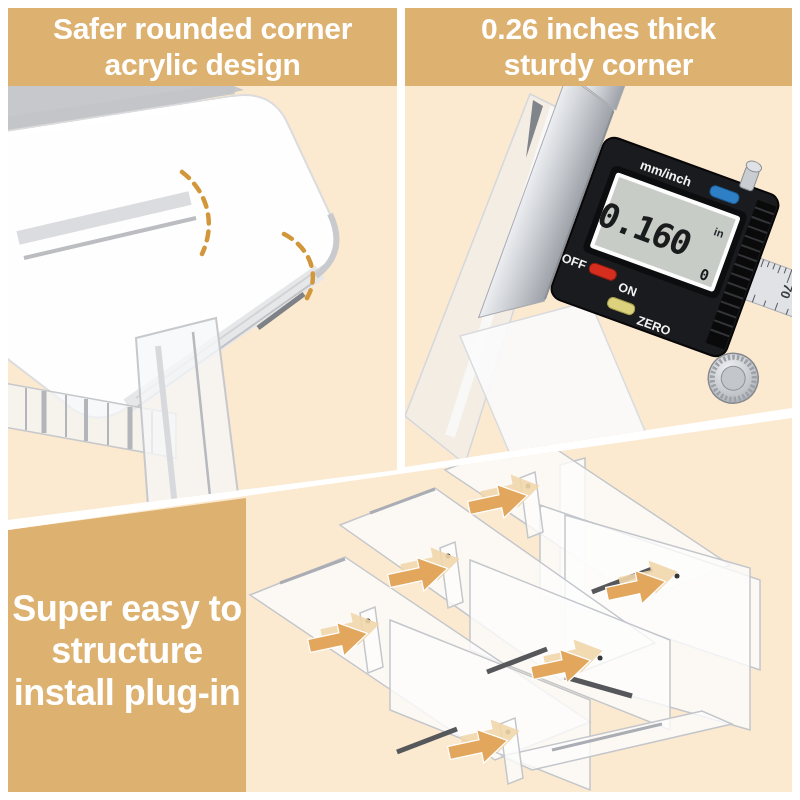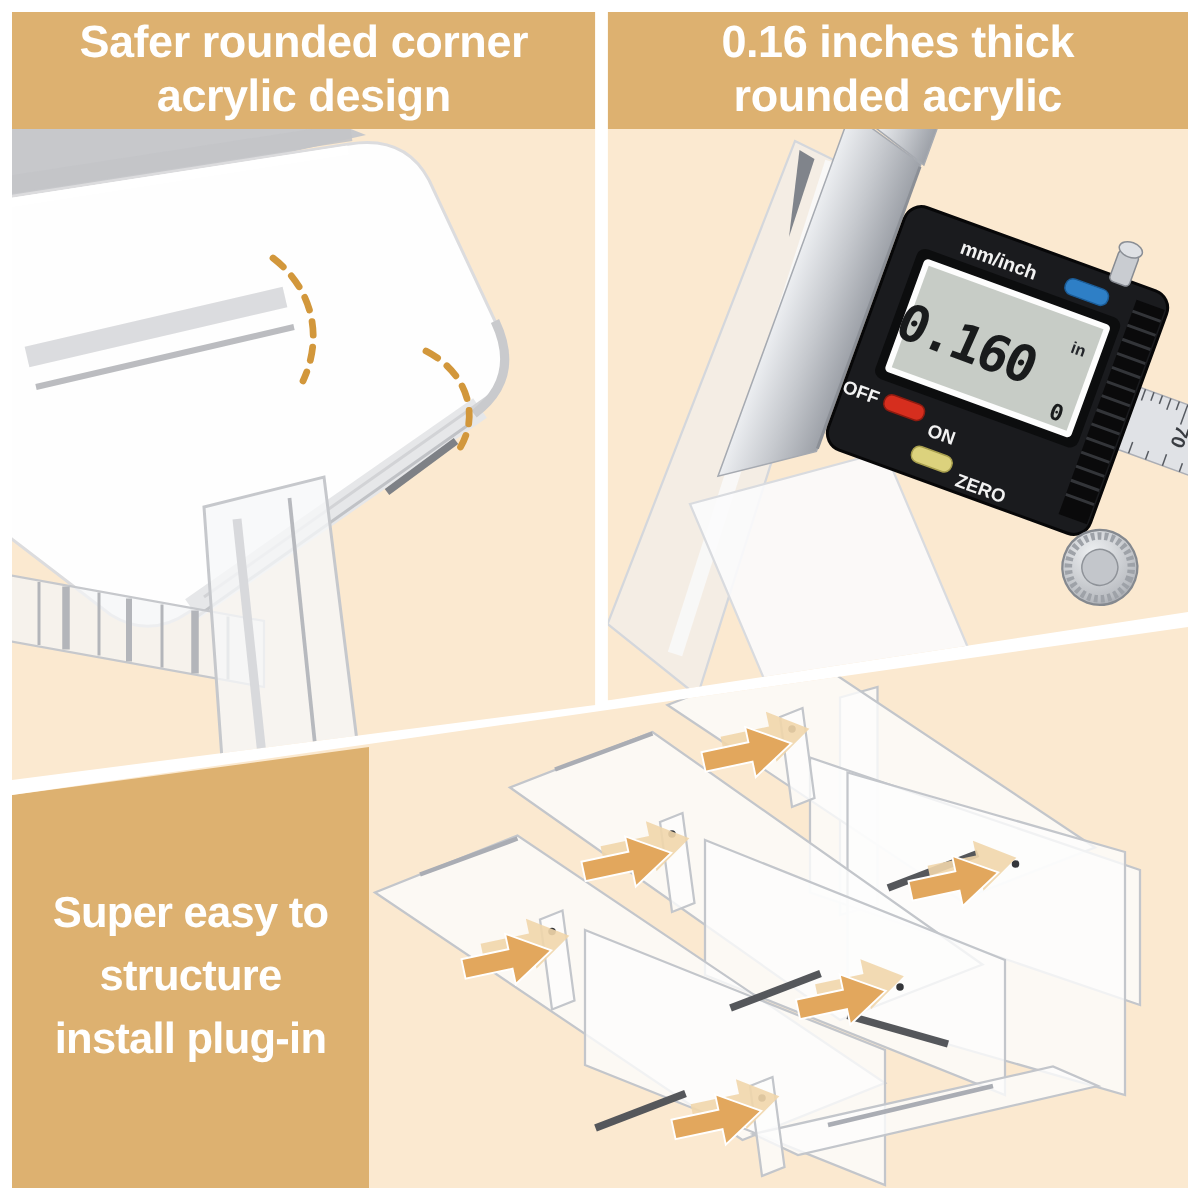--- a/index.html
+++ b/index.html
@@ -14,21 +14,21 @@
         clip-path:polygon(0 124px,100% 12px,100% 100%,0 100%);}
   .banner{position:absolute;top:0;left:0;right:0;height:78px;background:#ddb170;
           display:flex;flex-direction:column;justify-content:center;align-items:center;
           color:#ffffff;font-weight:800;font-size:30px;line-height:36px;text-align:center;
           letter-spacing:-0.3px;}
   .scene{position:absolute;left:0;top:78px;}
   .tan-block{position:absolute;left:0;top:0;width:238px;height:386px;background:#ddb170;
         clip-path:polygon(0 124px,100% 92px,100% 100%,0 100%);
         display:flex;flex-direction:column;justify-content:center;align-items:center;
         padding-top:104px;box-sizing:border-box;
-        color:#ffffff;font-weight:800;font-size:29px;line-height:42px;text-align:center;
+        color:#ffffff;font-weight:800;font-size:36px;line-height:42px;text-align:center;
         letter-spacing:-0.5px;white-space:nowrap;}
   .riser{position:absolute;right:0;top:0;}
   svg text{font-family:"Liberation Sans",sans-serif;}
   .seg{font-family:"DejaVu Sans Mono",monospace;font-weight:bold;}
 </style>
 </head>
 <body>
 
 <div class="canvas">
 
@@ -68,22 +68,22 @@
       <path d="M 150 260 L 168 430" stroke="#d8d9dc" stroke-width="6"></path>
       <path d="M 185 246 L 203 420" stroke="#b7b9be" stroke-width="2.5"></path>
 
       <path d="M 174 86 C 200 106 208 138 194 168" fill="none" stroke="#d2973b" stroke-width="4.5" stroke-dasharray="9 8" stroke-linecap="round"></path>
       <path d="M 276 148 C 303 162 312 190 299 212" fill="none" stroke="#d2973b" stroke-width="4.5" stroke-dasharray="9 8" stroke-linecap="round"></path>
     </svg>
   </div>
 
   <div class="panel q-tr">
     <div class="banner">
-      <span>0.16 inches thick</span>
-      <span>rounded acrylic</span>
+      <span>0.26 inches thick</span>
+      <span>sturdy corner</span>
     </div>
     <svg class="scene" width="387" height="384" viewBox="0 0 387 384">
       <defs>
         <linearGradient id="steelV" x1="0" y1="0" x2="1" y2="0">
           <stop offset="0" stop-color="#eceef1"></stop>
             <stop offset="0.5" stop-color="#c6c9ce"></stop>
             <stop offset="1" stop-color="#9da1a8"></stop>
         </linearGradient>
         <radialGradient id="steelR" cx="0.35" cy="0.35" r="0.9">
           <stop offset="0" stop-color="#eef0f2"></stop>

